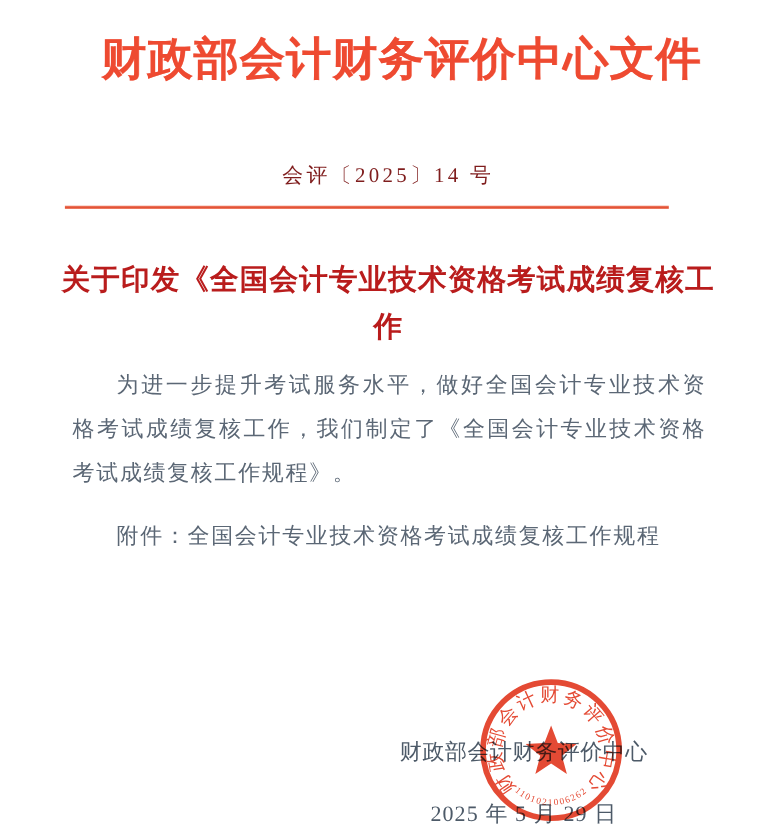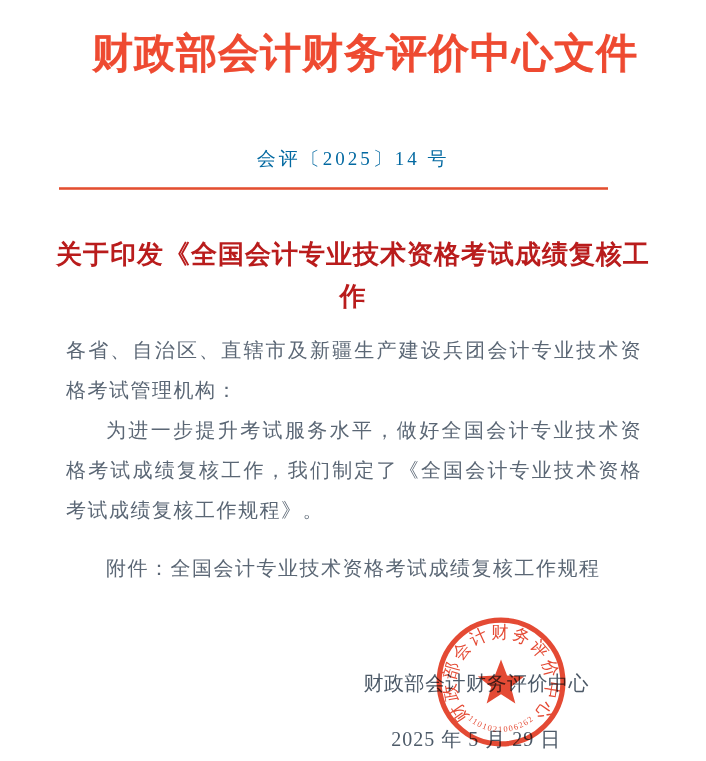--- a/index.html
+++ b/index.html
@@ -17,21 +17,21 @@
     font-size: 41px; font-weight: bold;
     color: #ee4a31;
     letter-spacing: 1px;
     text-shadow: 0.4px 0.4px 0 rgba(238,74,49,0.55);
     padding-left: 24px;
   }
   .doc-number {
     position: absolute; top: 146px; left: 0; width: 100%;
     text-align: center;
     font-size: 19px;
-    color: #0369a1;
+    color: #7f1d1d;
     letter-spacing: 3px;
   }
   .red-line {
     position: absolute; top: 187px; left: 59px; width: 549px; height: 3px;
     background: linear-gradient(#f2886f, #e04f33, #f2886f);
   }
   .doc-title {
     position: absolute; top: 234px; left: 53px; width: 600px;
     text-align: center;
     font-size: 26px; font-weight: bold;
@@ -75,21 +75,20 @@
 
   <div class="doc-number">会评〔2025〕14 号</div>
 
   <div class="red-line"></div>
 
   <div class="doc-title">
     <div>关于印发《全国会计专业技术资格考试成绩复核工作</div>
   </div>
 
   <div class="body-text">
-    <p>各省、自治区、直辖市及新疆生产建设兵团会计专业技术资格考试管理机构：</p>
     <p class="para-indent">为进一步提升考试服务水平，做好全国会计专业技术资格考试成绩复核工作，我们制定了《全国会计专业技术资格考试成绩复核工作规程》。</p>
     <p class="attachment">附件：全国会计专业技术资格考试成绩复核工作规程</p>
   </div>
 
   <div class="sign-block">
     <div class="sign-name">财政部会计财务评价中心</div>
     <div class="sign-date">2025 年 5 月 29 日</div>
   </div>
 
   <div class="seal">

